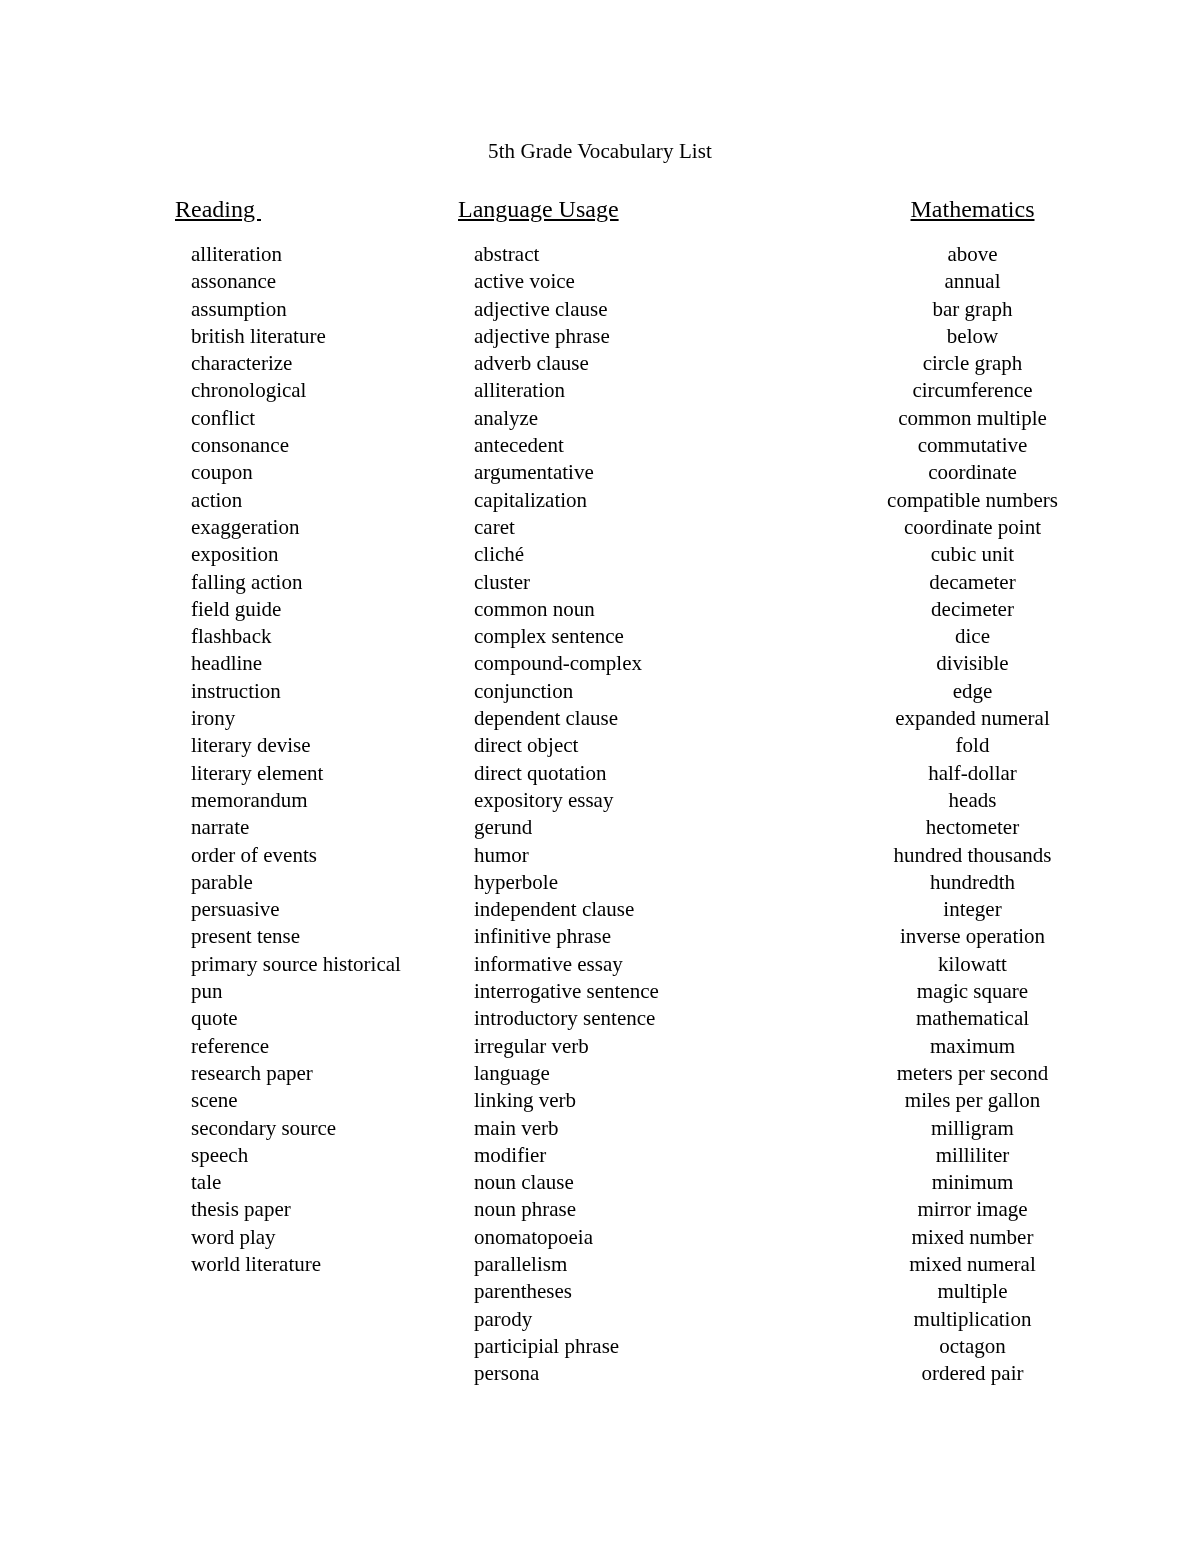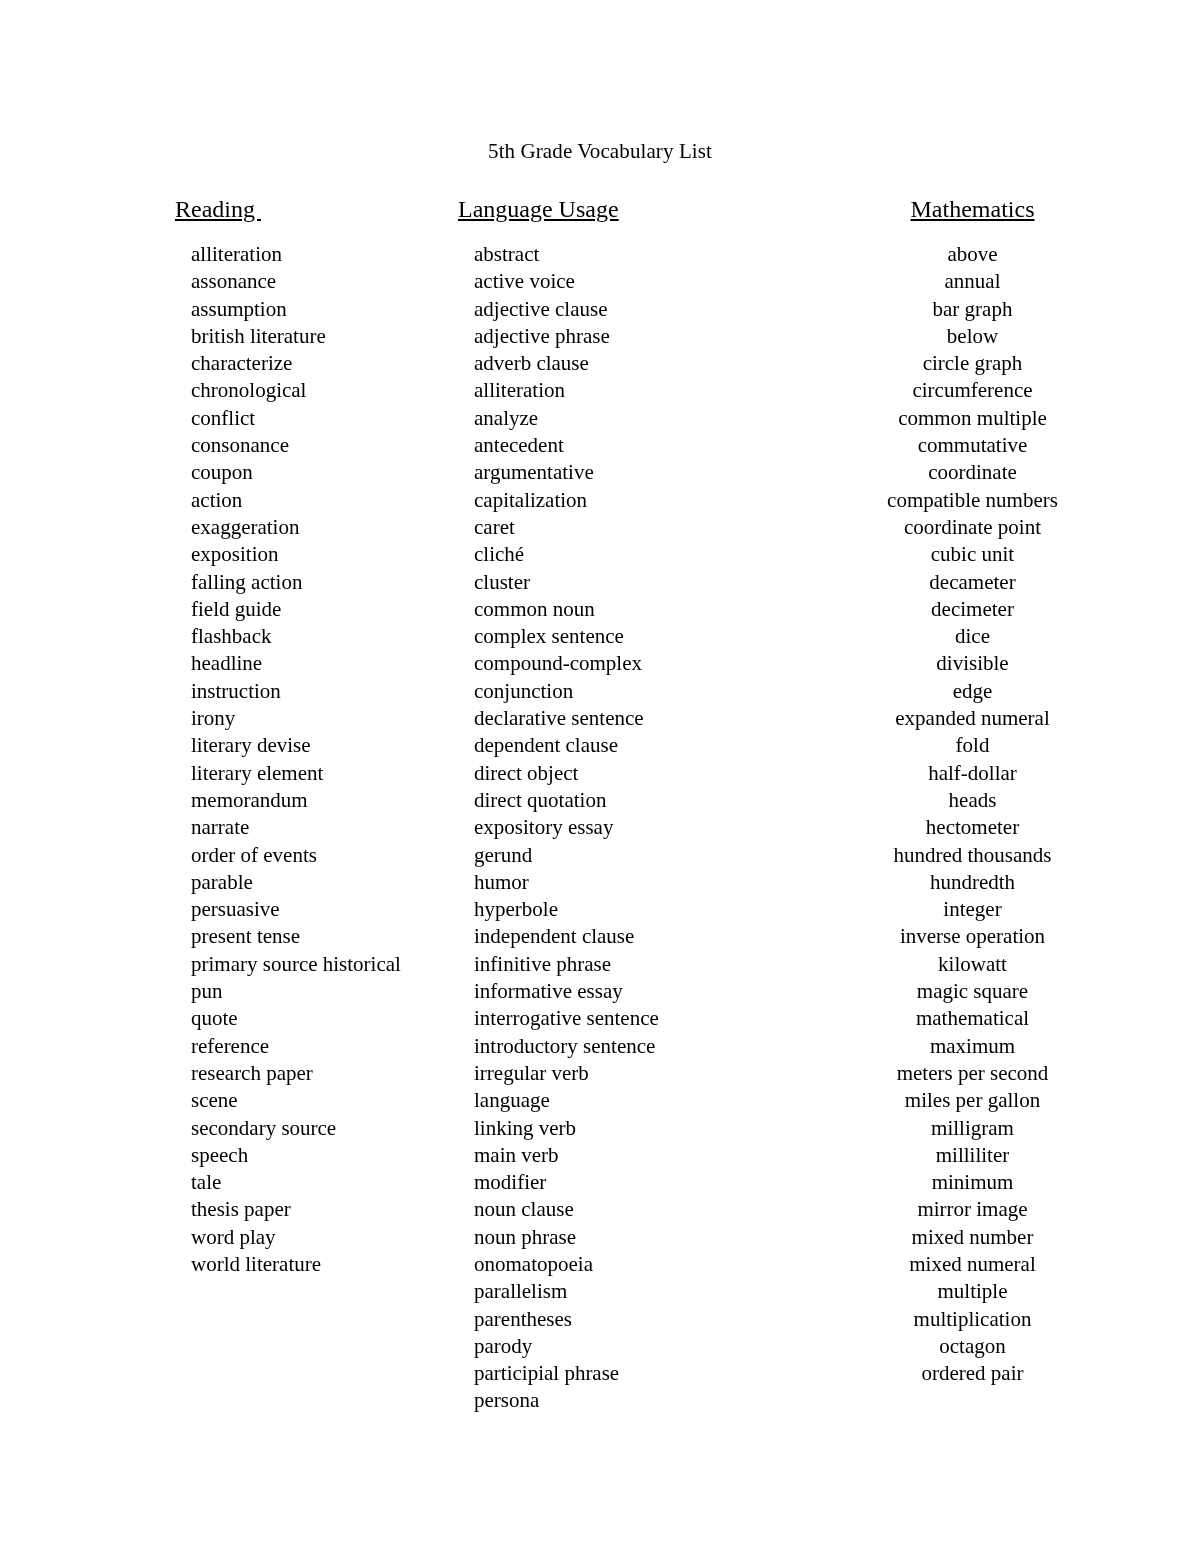--- a/index.html
+++ b/index.html
@@ -129,21 +129,20 @@
         <li>antecedent</li>
         <li>argumentative</li>
         <li>capitalization</li>
         <li>caret</li>
         <li>cliché</li>
         <li>cluster</li>
         <li>common noun</li>
         <li>complex sentence</li>
         <li>compound-complex</li>
         <li>conjunction</li>
-        <li>declarative sentence</li>
         <li>dependent clause</li>
         <li>direct object</li>
         <li>direct quotation</li>
         <li>expository essay</li>
         <li>gerund</li>
         <li>humor</li>
         <li>hyperbole</li>
         <li>independent clause</li>
         <li>infinitive phrase</li>
         <li>informative essay</li>

